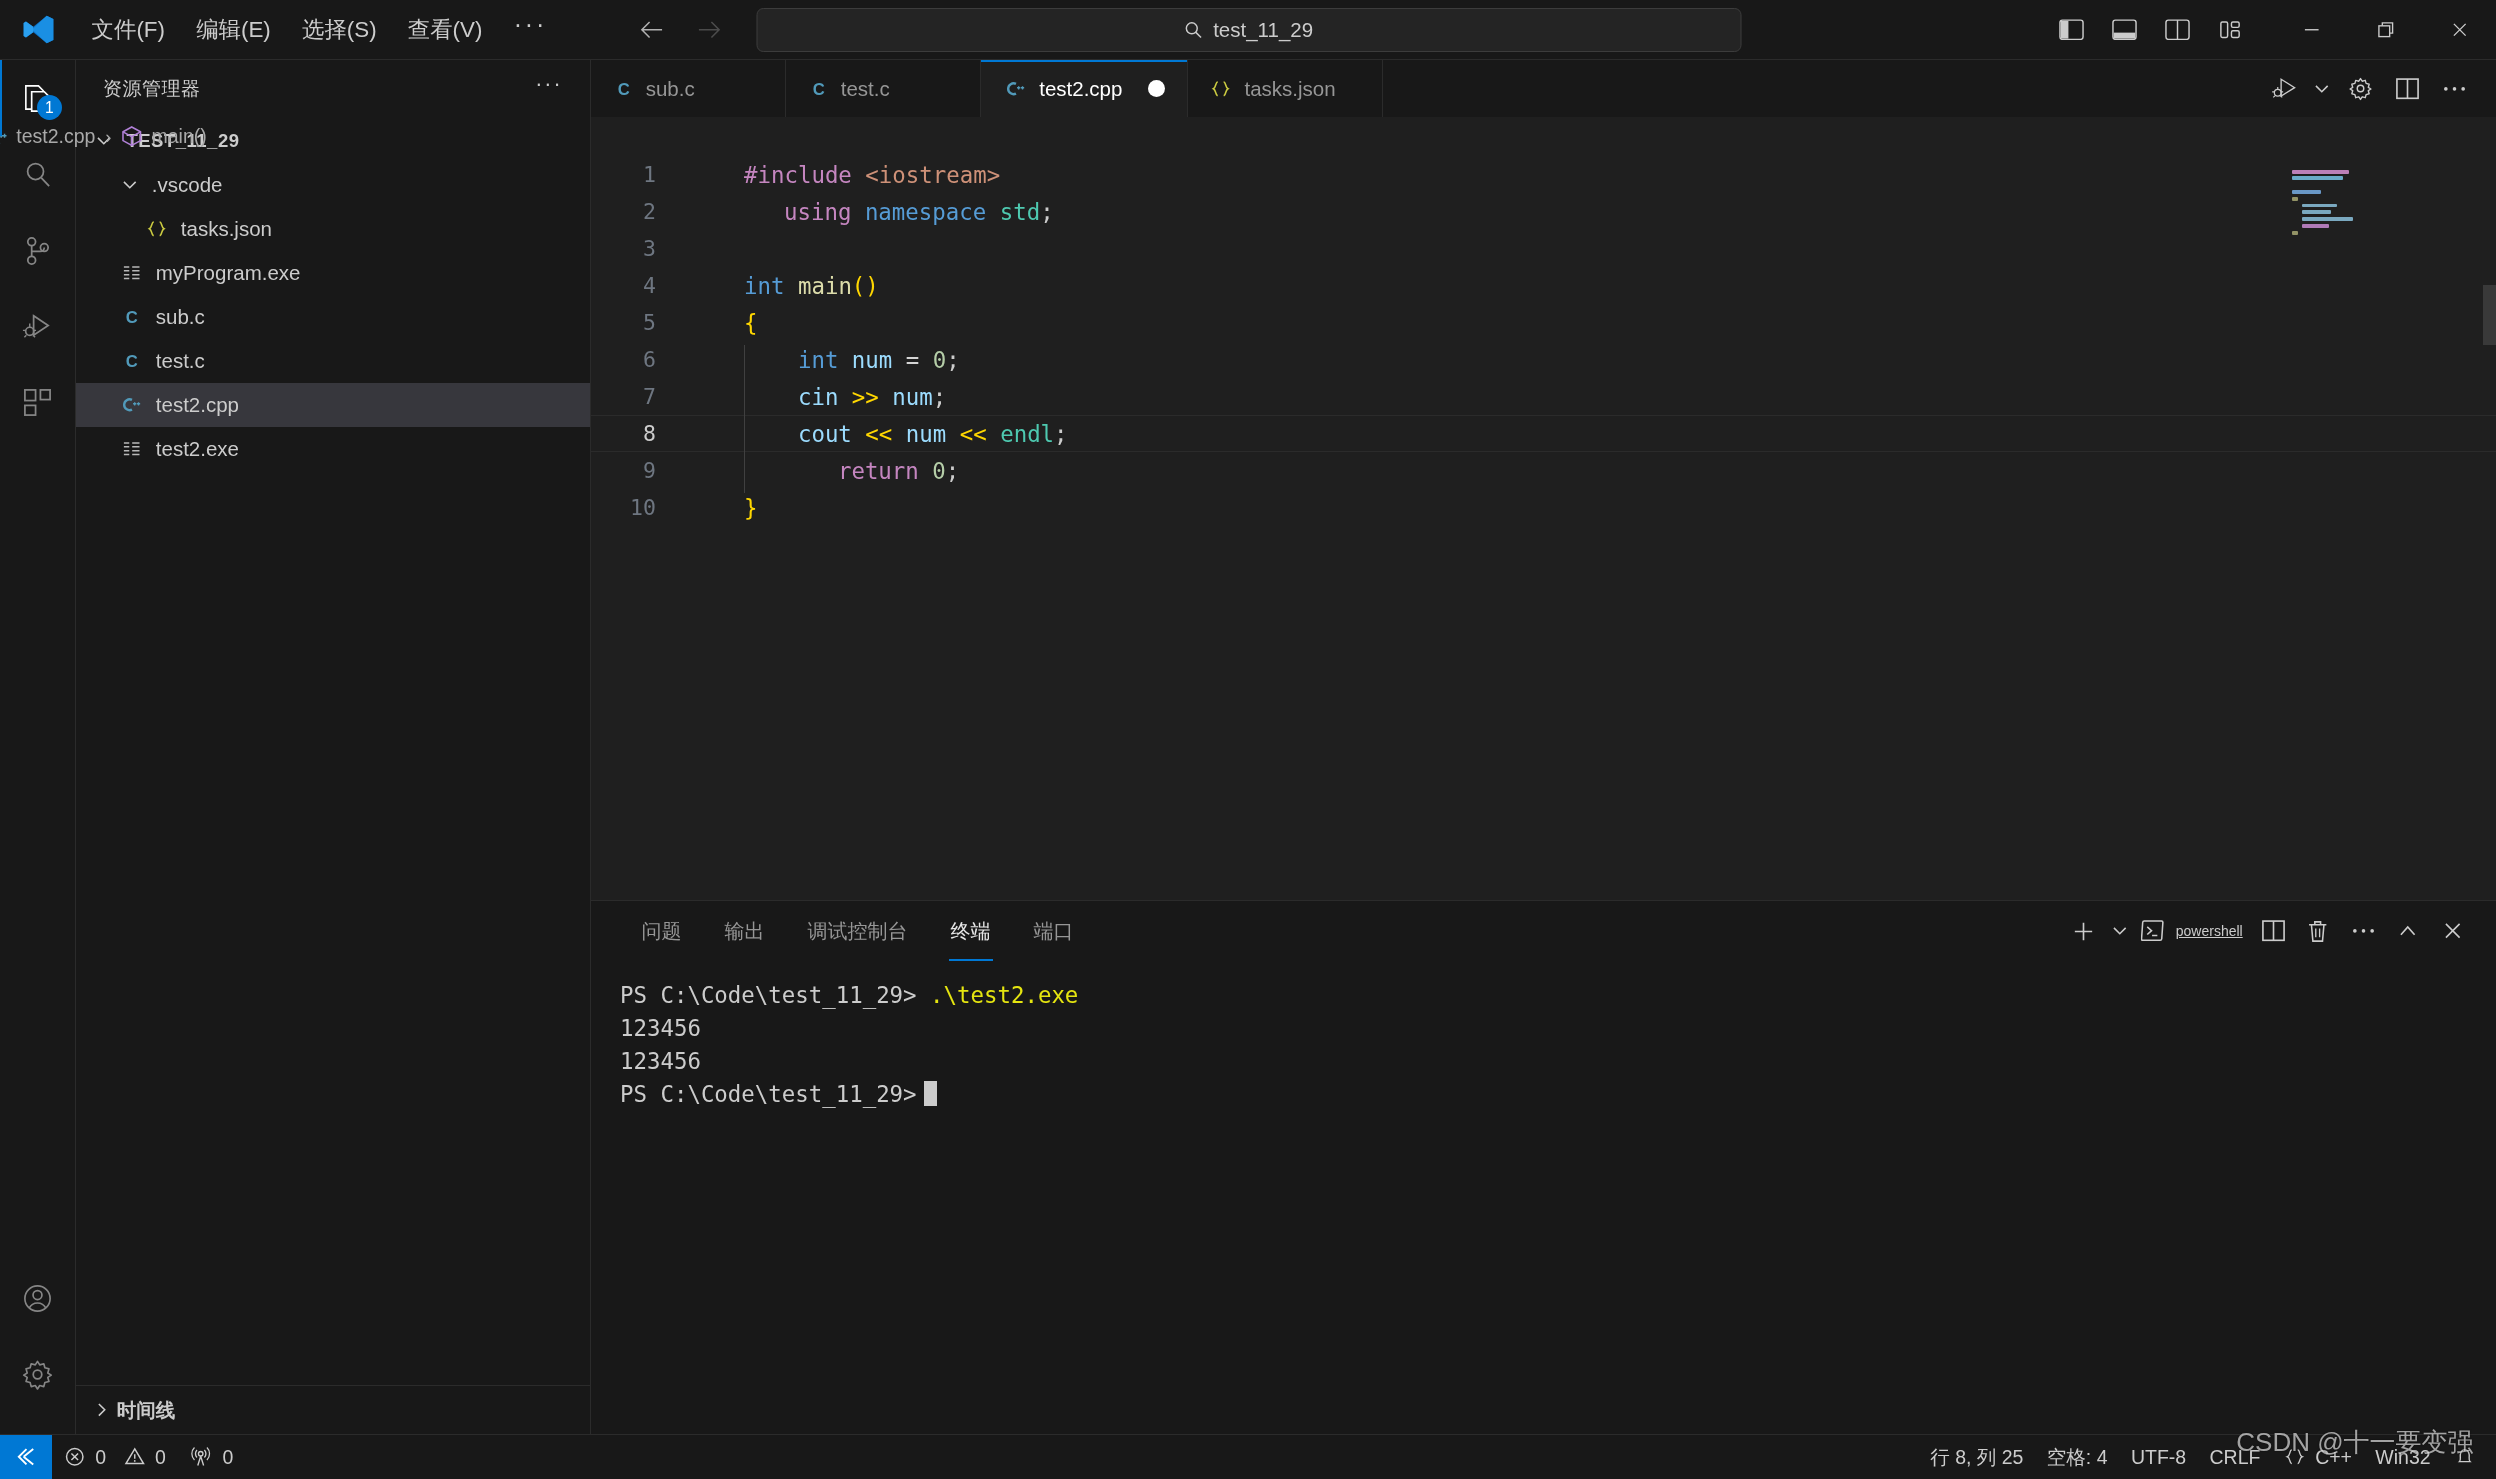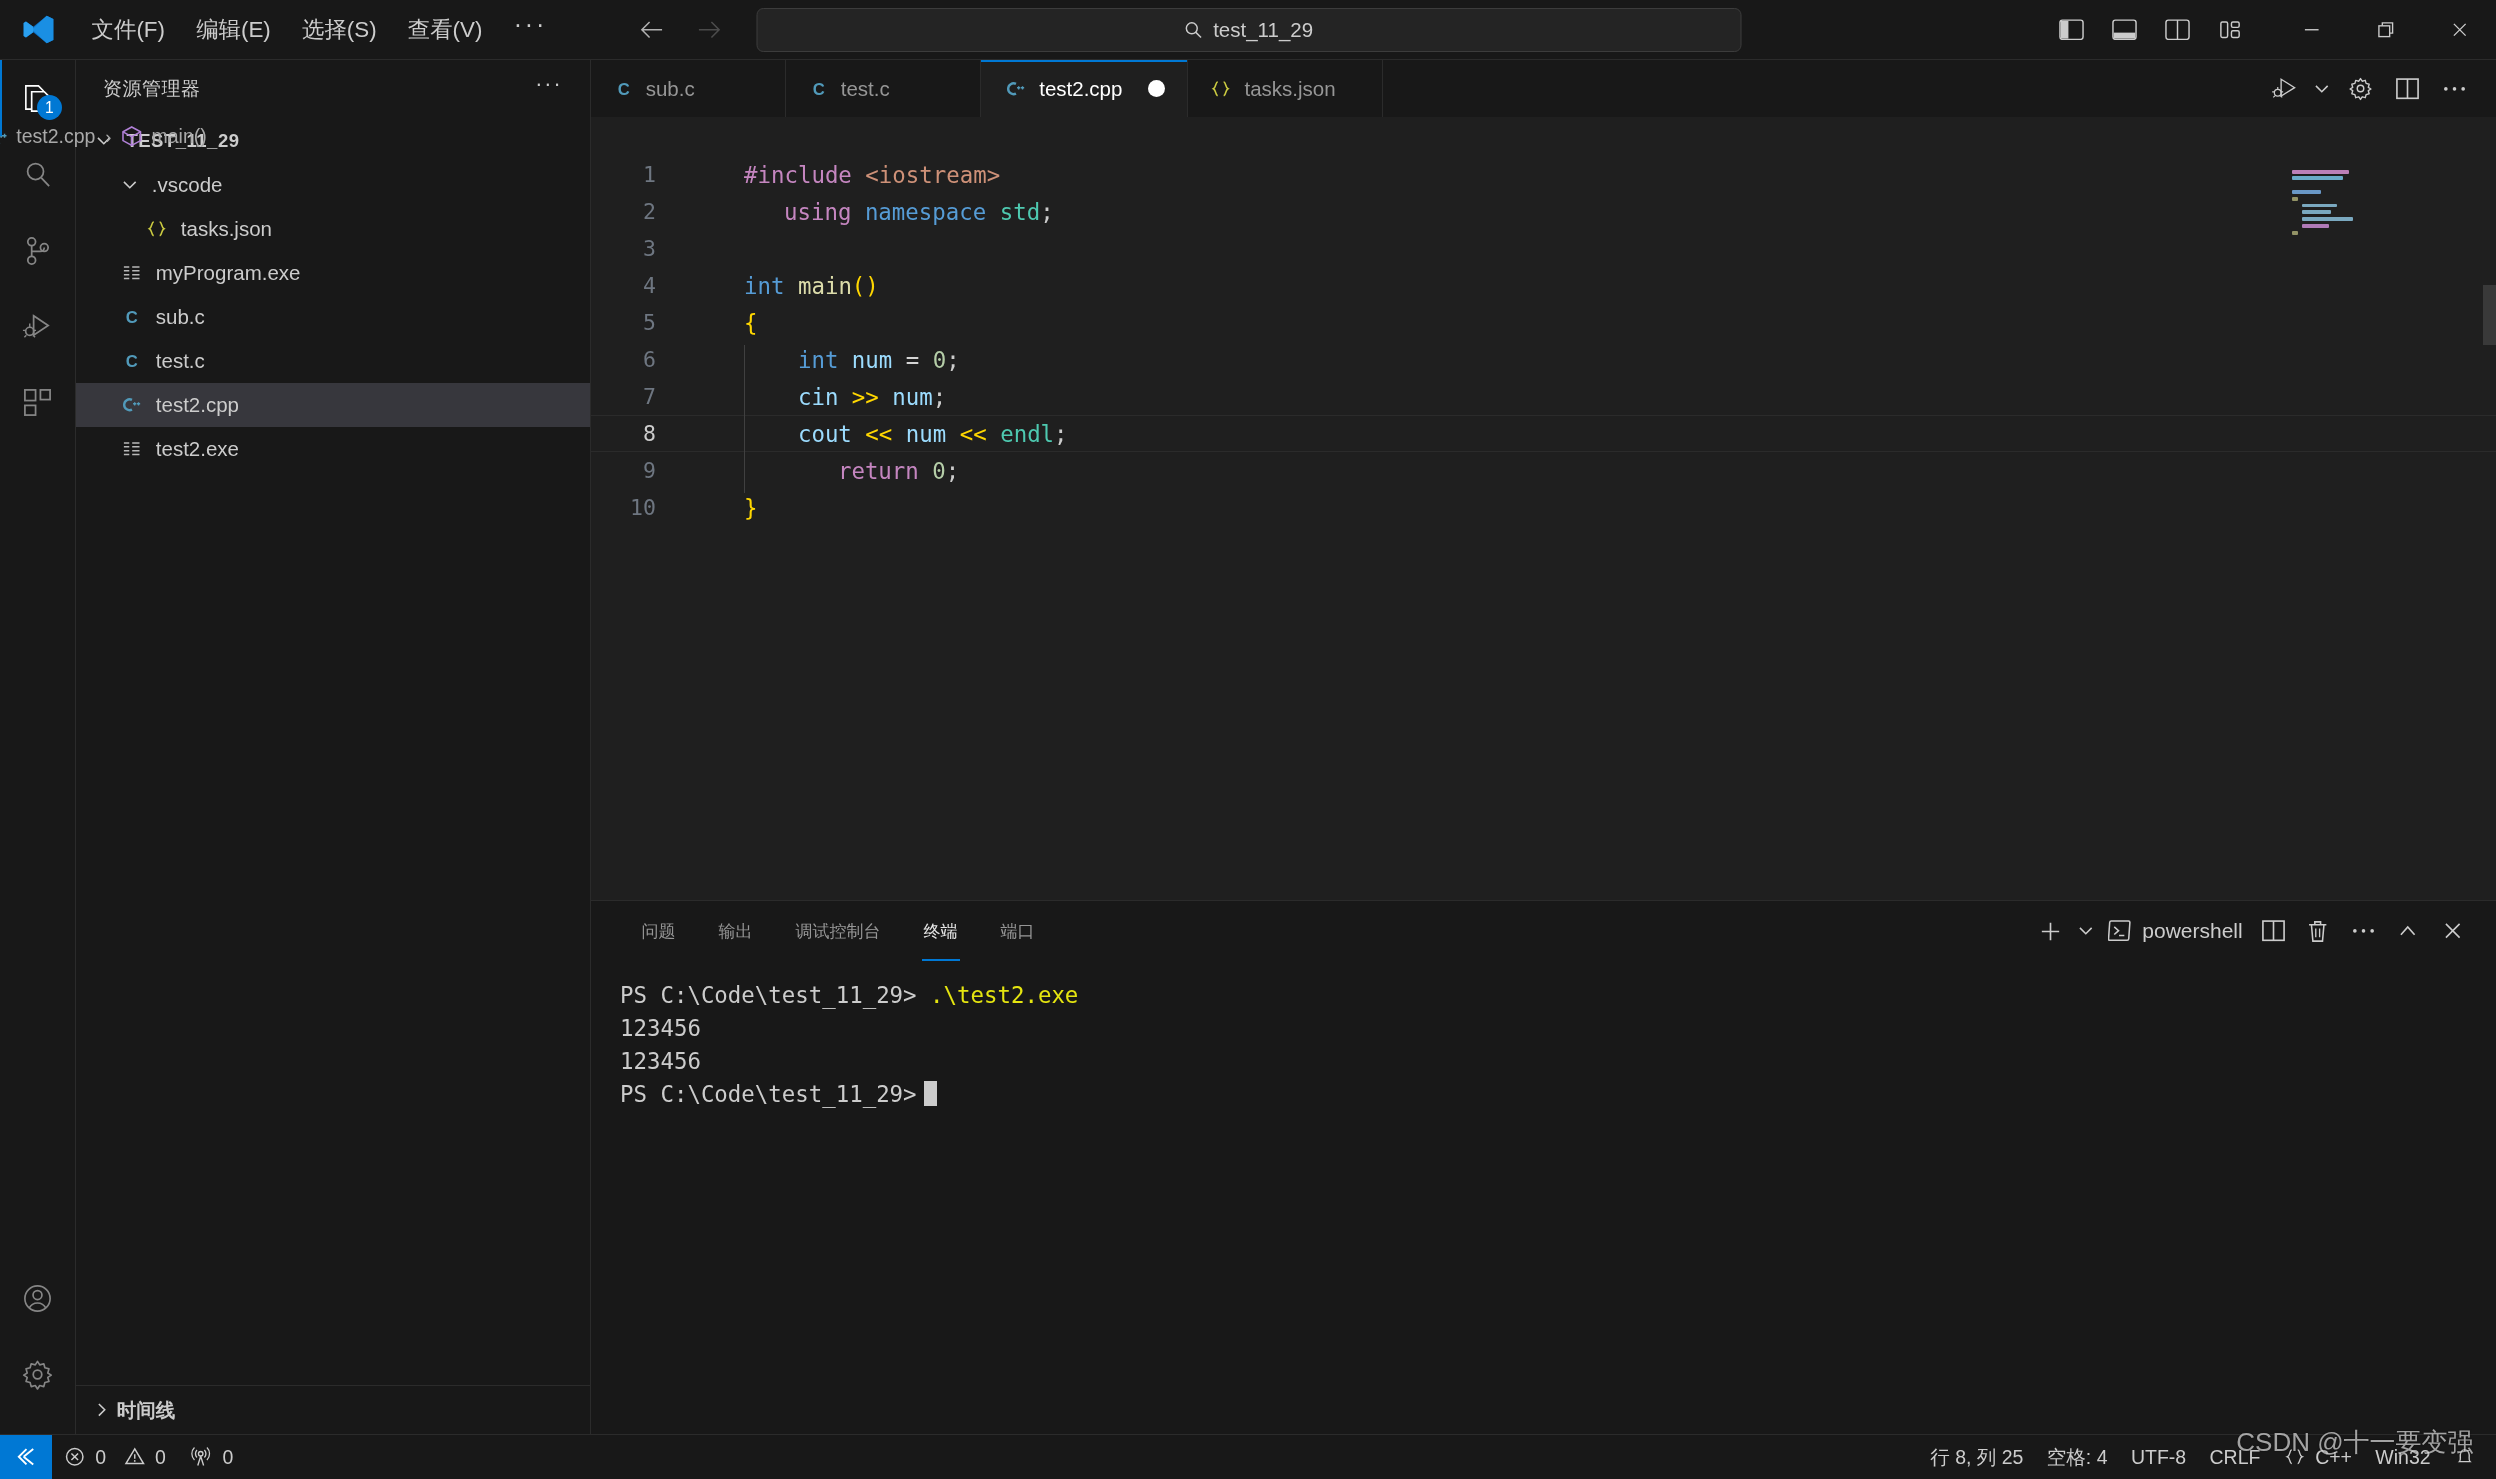--- a/index.html
+++ b/index.html
@@ -210,32 +210,32 @@
     height: 534px; flex: 0 0 534px; background: #181818;
     border-top: 1px solid #2b2b2b; display: flex; flex-direction: column;
   }
   .panel-header {
     height: 60px; flex: 0 0 60px; display: flex; align-items: center;
     padding-left: 29px;
   }
   .panel-tabs { display: flex; align-items: stretch; height: 100%; gap: 0; }
   .panel-tab {
     display: flex; align-items: center; padding: 0 21.5px;
-    color: #969696; font-size: 17px; position: relative; white-space: nowrap;
+    color: #969696; font-size: 20px; position: relative; white-space: nowrap;
   }
   .panel-tab.active { color: #e7e7e7; }
   .panel-tab.active::after {
     content: ''; position: absolute; bottom: 0; left: 19.5px; right: 19.5px;
     height: 2px; background: #0078d4;
   }
   .panel-actions { margin-left: auto; display: flex; align-items: center; padding-right: 21.5px; gap: 0; }
   .pa-btn {
     height: 45px; min-width: 45px; padding: 0 7.8px;
     display: flex; align-items: center; justify-content: center; gap: 9.8px;
-    color: #cccccc; font-size: 21px;
+    color: #cccccc; font-size: 14px; text-decoration: underline;
   }
   .pa-chev { min-width: 27px; padding: 0 2px; }
 
   .terminal {
     flex: 1; padding: 17.6px 0 0 29px;
     font-family: "DejaVu Sans Mono", monospace; font-size: 22.4px;
     color: #cccccc; line-height: 33px; overflow: hidden;
   }
   .term-line { white-space: pre; }
   .term-prompt { color: #cccccc; }

